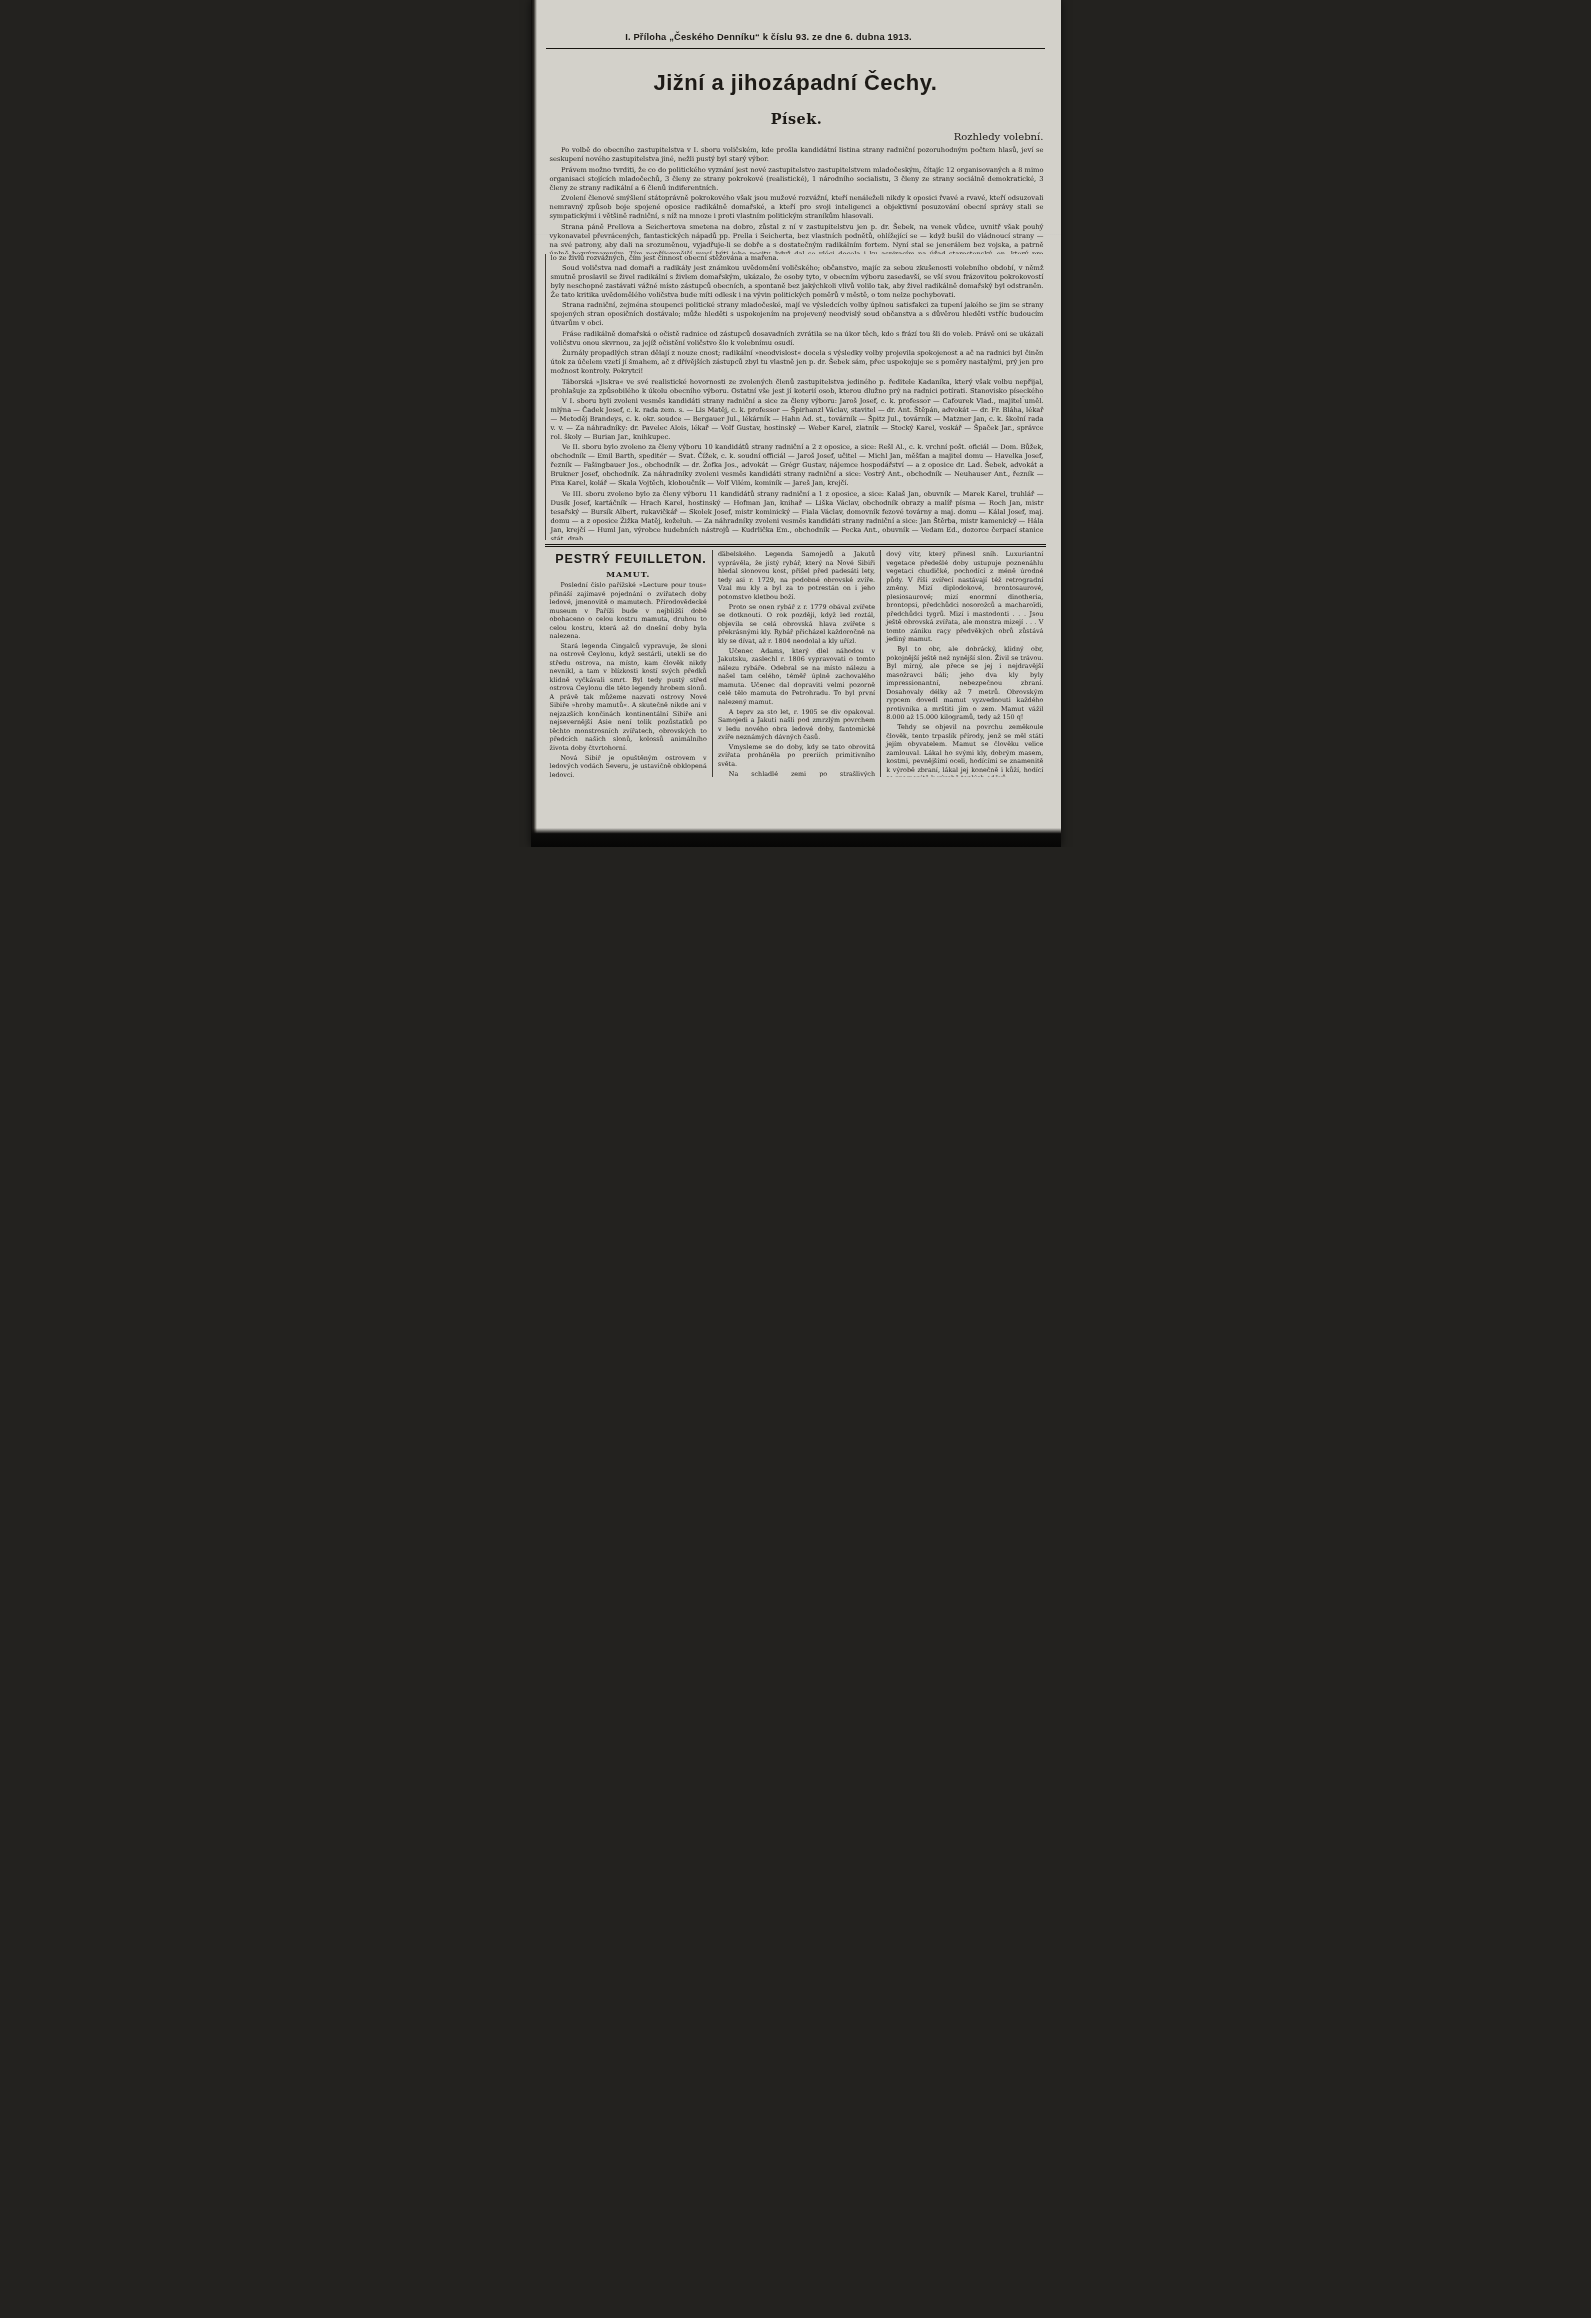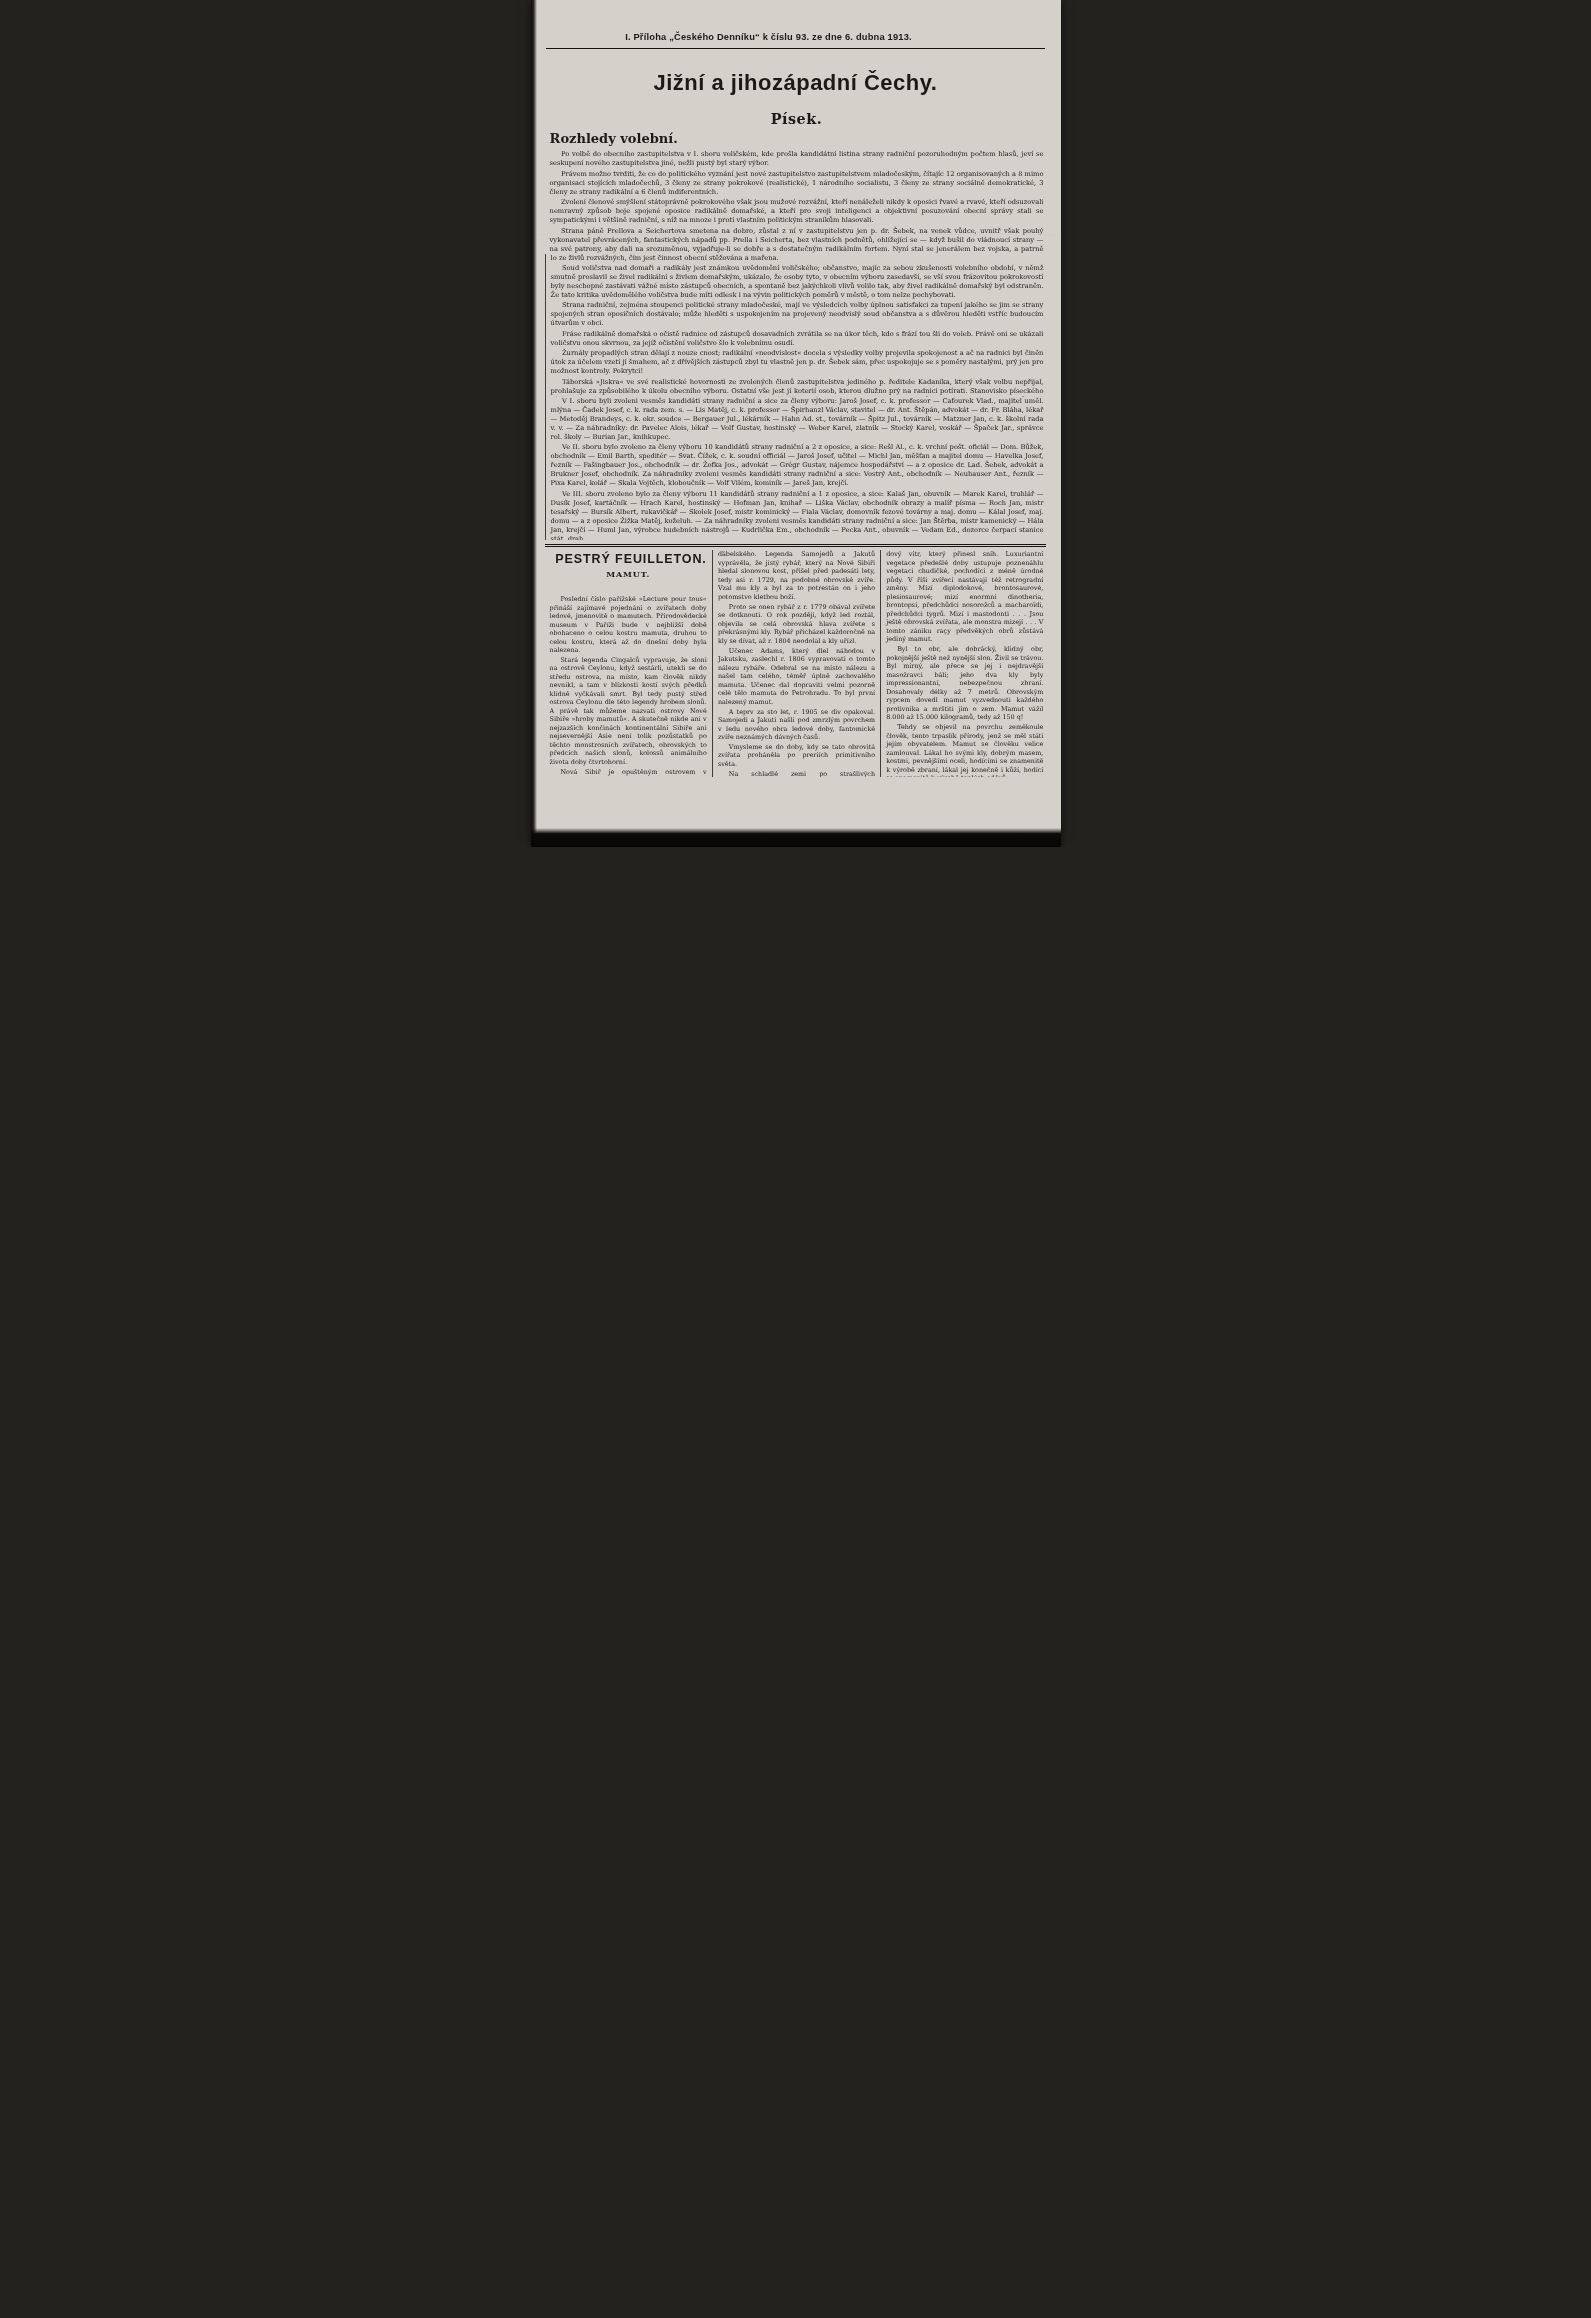--- a/index.html
+++ b/index.html
@@ -36,41 +36,41 @@
 
   .cols{display:flex;margin:7.4px 12px 0 14px;}
   .col{flex:1 1 0;padding:0 5.1px;overflow:hidden;}
   .col + .col{border-left:0.5px solid #413c34;}
 
   .main-cols{height:430px;flex-direction:column;}
   .town-heading{
     text-align:center;font-weight:bold;font-size:14.4px;line-height:16px;
     letter-spacing:0.5px;margin:0.9px 0 3.7px;
   }
-  .section-subtitle{text-align:left;font-weight:bold;font-size:13px;margin:0 0 4.6px;}
+  .section-subtitle{text-align:right;font-weight:normal;font-size:10px;margin:0 0 4.6px;}
 
   .col p{
     margin:0;padding:0;
     font-size:6.7px;line-height:9px;
     text-align:justify;text-indent:1.7em;
   }
   .col p + p{margin-top:1.4px;}
   .col p.noindent{text-indent:0;}
 
   .feu-rule{
     width:501px;margin:4.2px auto 0;height:2.8px;
     border-top:1.9px solid #16140f;border-bottom:0.5px solid #16140f;
     box-sizing:border-box;
   }
   .feu-cols{height:227px;margin-top:3.2px;}
   .feu-title{
     text-align:right;font-family:"Liberation Sans", sans-serif;font-weight:bold;
     font-size:12.5px;line-height:14px;letter-spacing:0.9px;margin:1.9px 0 2.8px;
   }
-  .feu-subtitle{text-align:center;font-weight:bold;font-size:8px;letter-spacing:0.9px;margin:0 0 16px;}
+  .feu-subtitle{text-align:center;font-weight:bold;font-size:8px;letter-spacing:0.9px;margin:0 0 2px;}
   .feu-cols p{font-size:6.4px;line-height:8.5px;}
 </style>
 </head>
 <body>
 
 <div id="page">
 
   <div class="masthead">I. Příloha „Českého Denníku“ k číslu 93. ze dne 6. dubna 1913.</div>
   <div class="masthead-rule"></div>
 

